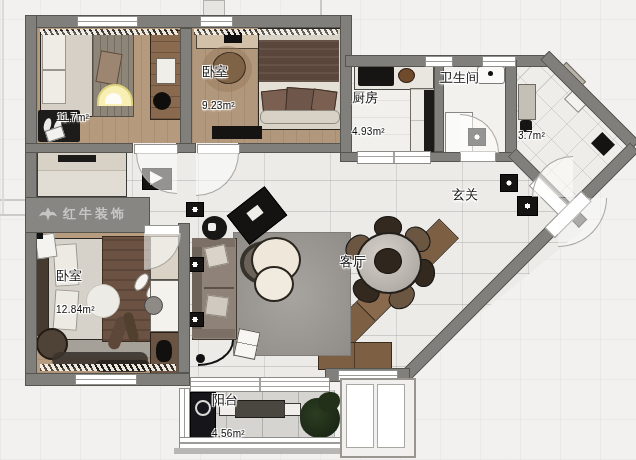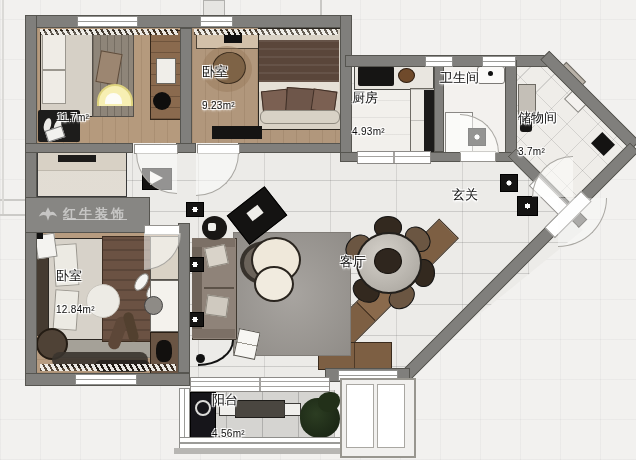--- a/index.html
+++ b/index.html
@@ -21,21 +21,21 @@
   .arc-tl{border-radius:100% 0 0 0;border-bottom:none;border-right:none;}
   .leaf{position:absolute;background:#fff;border:1px solid #94928e;}
   .hatch{position:absolute;background:repeating-linear-gradient(60deg,rgba(25,18,10,.6) 0 2px,rgba(242,240,235,.95) 2px 5px);}
   .lbl{position:absolute;text-align:left;font-weight:normal;color:#0d0d0d;line-height:1.25;
        text-shadow:-1px -1px 0 #fff,1px -1px 0 #fff,-1px 1px 0 #fff,1px 1px 0 #fff,0 2px 2px rgba(255,255,255,.9);}
   .lbl .nm{font-size:13px;display:block;}
   .lbl .ar{font-size:10px;display:block;letter-spacing:.3px;margin-top:20px;}
   .sq{position:absolute;background:radial-gradient(circle 2.5px at 50% 50%,#fff 0 2.5px,#151413 2.6px);
       border:1px solid #000;}
   .wm{position:absolute;display:flex;align-items:center;gap:5px;opacity:.85;}
-  .wm span{color:rgba(255,255,255,.62);font-size:13px;font-weight:bold;letter-spacing:3px;white-space:nowrap;text-decoration:underline;}
+  .wm span{color:rgba(255,255,255,.62);font-size:13px;font-weight:bold;letter-spacing:3px;white-space:nowrap;}
 </style>
 </head>
 <body>
 
 <div class="plan">
 
   <div class="abs" style="left:0;top:199px;width:25px;height:2px;background:#cbcac7;"></div>
   <div class="abs" style="left:0;top:214px;width:25px;height:2px;background:#cbcac7;"></div>
   <div class="abs" style="left:2px;top:0;width:2px;height:214px;background:#dbdad7;"></div>
   <div class="abs" style="left:203px;top:0;width:20px;height:16px;background:#e6e5e2;border:1px solid #b2b1ae;"></div>
@@ -268,21 +268,20 @@
     <span class="ar">9.23m²</span>
   </div>
   <div class="lbl" style="left:352px;top:90px;width:86px;">
     <span class="nm">厨房</span>
     <span class="ar">4.93m²</span>
   </div>
   <div class="lbl" style="left:440px;top:70px;width:86px;">
     <span class="nm">卫生间</span>
   </div>
   <div class="lbl" style="left:518px;top:110px;width:86px;">
-    <span class="nm">储物间</span>
     <span class="ar">3.7m²</span>
   </div>
   <div class="lbl" style="left:452px;top:187px;width:60px;">
     <span class="nm">玄关</span>
   </div>
   <div class="lbl" style="left:340px;top:254px;width:92px;">
     <span class="nm">客厅</span>
   </div>
   <div class="lbl" style="left:56px;top:268px;width:92px;">
     <span class="nm">卧室</span>

